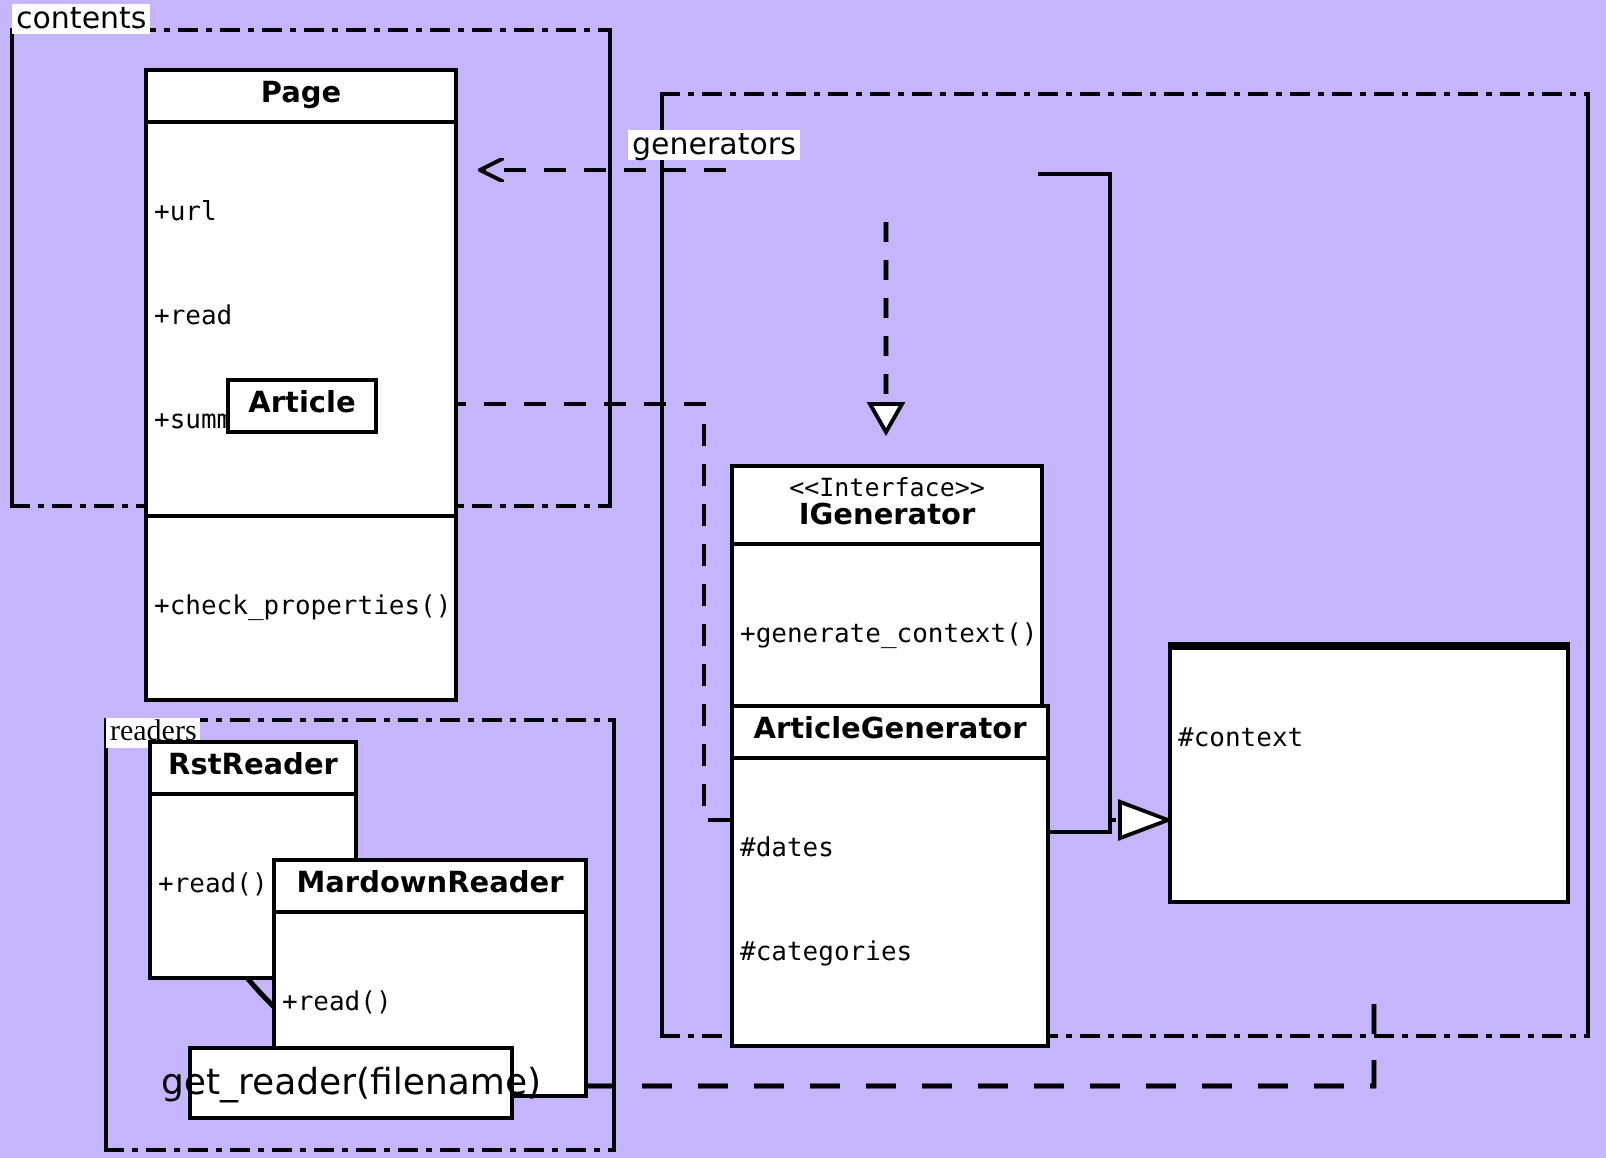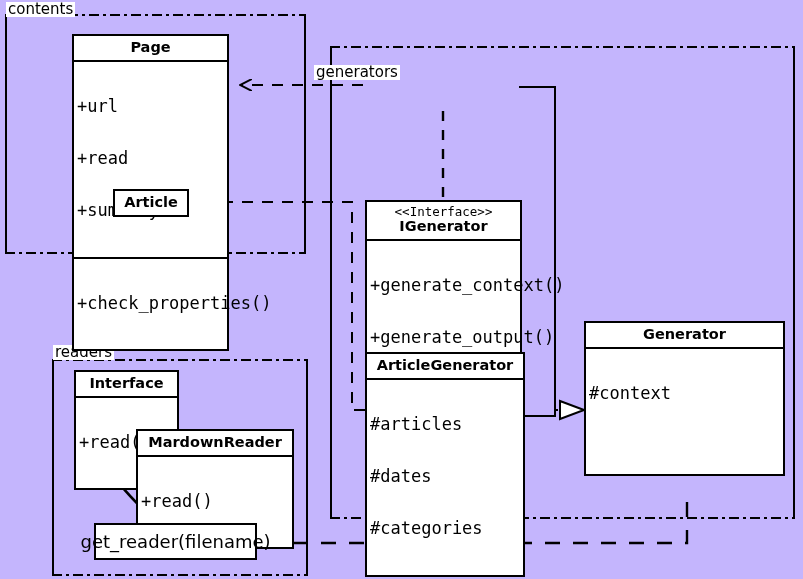--- a/index.html
+++ b/index.html
@@ -48,21 +48,21 @@
     font-family: "DejaVu Sans Mono", monospace;
     padding: 3px 6px 0 6px;
     line-height: 1.1;
     color: #000;
   }
   .uml-sep {
     border-top: 2px solid #000;
   }
   .uml-compartment {
     font-family: "DejaVu Sans Mono", monospace;
-    font-size: 17px;
+    font-size: 13px;
     line-height: 17.4px;
     padding: 1px 2px 2px 3px;
     color: #000;
     white-space: pre;
   }
   .uml-compartment div {
     white-space: pre;
   }
   
   .plain-box {
@@ -103,21 +103,21 @@
   <div class="package" style="left:5px; top:14px; width:301px; height:240px;
               border-image: repeating-linear-gradient(90deg,#000 0 10px,transparent 10px 14px,#000 14px 17px,transparent 17px 21px) 2;"></div>
   <div class="package-label" style="left:6px; top:2px;">contents</div>
 
   <div class="package" style="left:330px; top:46px; width:465px; height:473px;
               border-image: repeating-linear-gradient(90deg,#000 0 10px,transparent 10px 14px,#000 14px 17px,transparent 17px 21px) 2;"></div>
   <div class="package-label" style="left:314px; top:32px;margin-top:33px;">generators</div>
 
   <div class="package" style="left:52px; top:359px; width:256px; height:217px;
               border-image: repeating-linear-gradient(90deg,#000 0 10px,transparent 10px 14px,#000 14px 17px,transparent 17px 21px) 2;"></div>
-  <div class="package-label" style="left:53px; top:345px;">readers</div>
+  <div class="package-label" style="left:53px; top:359px;font-family:Liberation Serif, serif;">readers</div>
 
   <svg class="layer" viewBox="0 0 803 579" xmlns="http://www.w3.org/2000/svg">
     <defs>
       <marker id="hollow-tri-up" markerWidth="16" markerHeight="14" refX="8" refY="13" orient="auto-start-reverse" markerUnits="userSpaceOnUse">
         <path d="M8,1 L15,13 L1,13 Z" fill="#fff" stroke="#000" stroke-width="1.8"></path>
       </marker>
       <marker id="hollow-tri-right" markerWidth="16" markerHeight="16" refX="15" refY="8" orient="auto" markerUnits="userSpaceOnUse">
         <path d="M15,8 L1,1.5 L1,14.5 Z" fill="#fff" stroke="#000" stroke-width="1.8"></path>
       </marker>
       <marker id="open-arrow-left" markerWidth="14" markerHeight="12" refX="1" refY="6" orient="auto" markerUnits="userSpaceOnUse">
@@ -185,51 +185,49 @@
     <div class="uml-compartment uml-sep">
       <div>+check_properties()</div>
     </div>
   </div>
 
   <div class="uml-class" style="left:113px; top:189px; width:76px;">
     <div class="uml-name">Article</div>
   </div>
 
 
-  <div class="uml-class" style="left:365px; top:200px; width:157px;">
+  <div class="uml-class" style="left:365px; top:232px; width:157px;">
     <div class="uml-stereotype">&lt;&lt;Interface&gt;&gt;</div>
     <div class="uml-name" style="padding-top:0;">IGenerator</div>
     <div class="uml-compartment uml-sep">
       <div>+generate_context()</div>
       <div>+generate_output()</div>
     </div>
   </div>
 
   <div class="uml-class" style="left:365px; top:352px; width:160px;">
     <div class="uml-name">ArticleGenerator</div>
     <div class="uml-compartment uml-sep">
-      <div>#articles</div>
       <div>#dates</div>
       <div>#categories</div>
     </div>
 
   </div>
 
   <div class="uml-class" style="left:584px; top:321px; width:201px;">
-    <div class="uml-name">Generator</div>
     <div class="uml-compartment uml-sep">
       <div>#context</div>
       
       
     </div>
 
   </div>
 
   <div class="uml-class" style="left:74px; top:370px; width:105px;">
-    <div class="uml-name">Interface</div>
+    <div class="uml-name">RstReader</div>
     <div class="uml-compartment uml-sep">
       <div>+read()</div>
     </div>
   </div>
 
   <div class="uml-class" style="left:136px; top:429px; width:158px;">
     <div class="uml-name">MardownReader</div>
     <div class="uml-compartment uml-sep">
       <div>+read()</div>
     </div>

